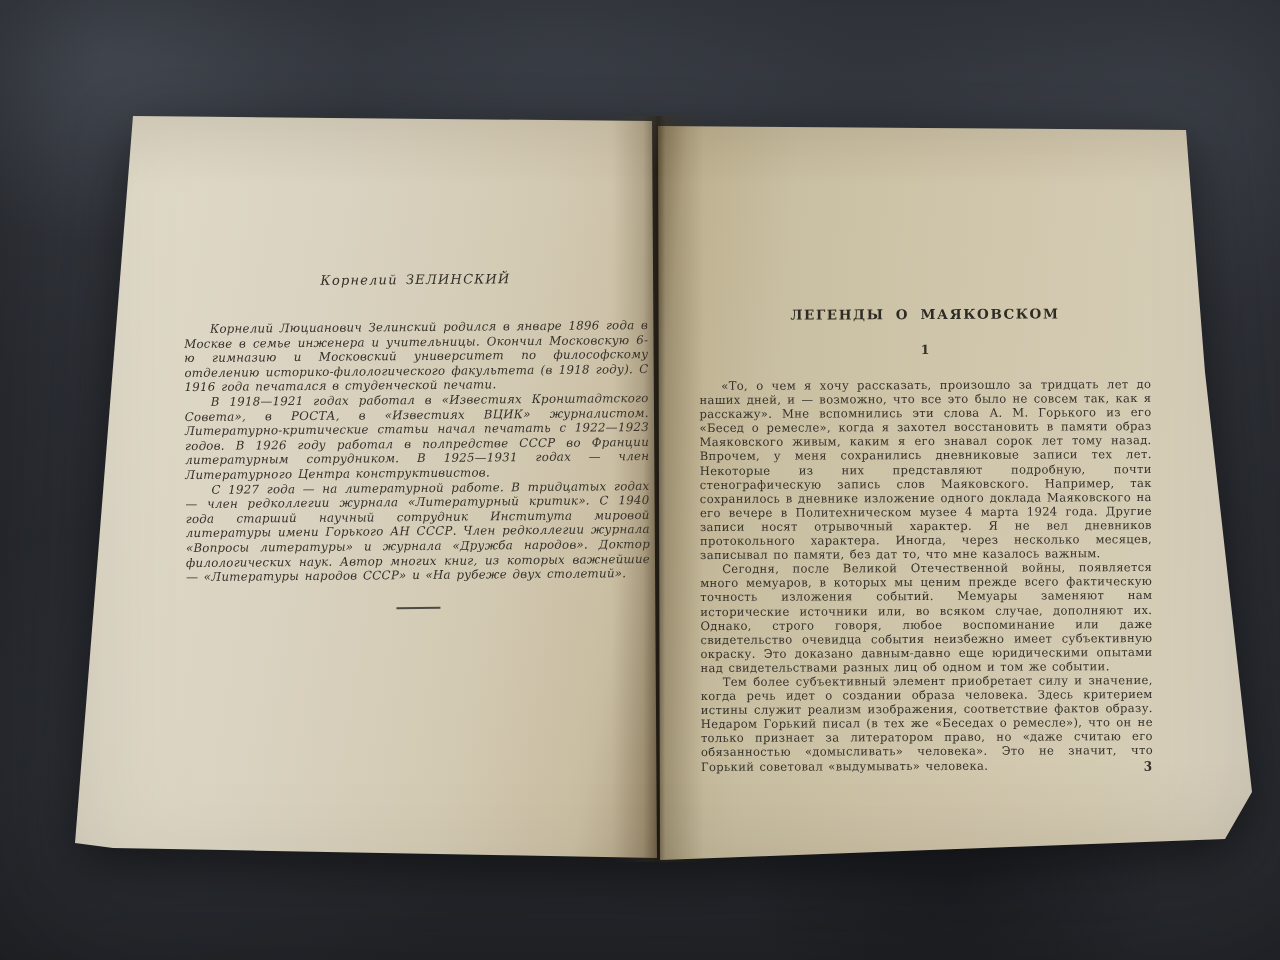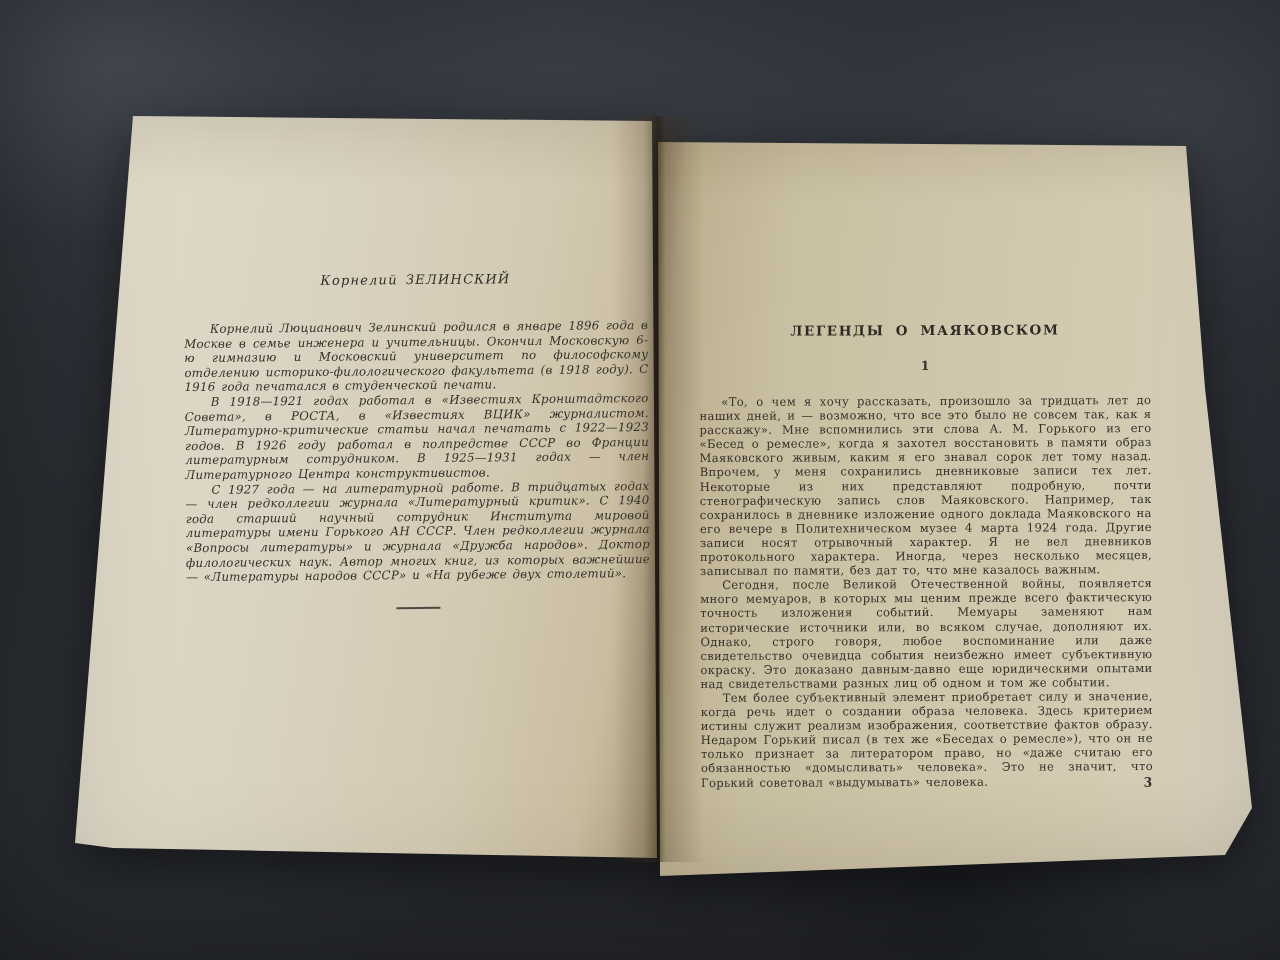--- a/index.html
+++ b/index.html
@@ -28,21 +28,21 @@
   .book{position:absolute;inset:0;filter:drop-shadow(0 16px 26px rgba(0,0,0,.5));}
   .page{position:absolute;}
   .page-left{
     left:73px;top:112px;width:585px;height:748px;
     clip-path:polygon(60px 4px,579px 9px,584px 746px,40px 736px,2px 731px);
     background:
       linear-gradient(180deg, rgba(120,100,70,.10) 0%, rgba(120,100,70,0) 10%),
       linear-gradient(100deg,#e1dbca 0%,#dad3c1 38%,#d3cab3 68%,#c9bda1 88%,#ab9c7e 99%);
   }
   .page-right{
-    left:655px;top:136px;width:601px;height:744px;
+    left:655px;top:120px;width:601px;height:744px;
     clip-path:polygon(3px 6px,531px 10px,550px 252px,597px 672px,570px 719px,5px 740px);
     background:
       linear-gradient(180deg, rgba(110,92,62,.12) 0%, rgba(110,92,62,0) 9%, rgba(110,92,62,0) 86%, rgba(110,92,62,.08) 100%),
       linear-gradient(95deg,#9d8e6b 0%,#bdb08f 5%,#c9bfa2 22%,#cfc5aa 45%,#d4cbb3 75%,#d9d1c0 100%);
   }
   .gutter{
     position:absolute;left:612px;top:116px;width:92px;height:746px;pointer-events:none;
     background:linear-gradient(90deg, rgba(70,55,30,0) 0%, rgba(80,62,34,.22) 34%,
        rgba(55,42,20,.45) 46%, rgba(40,30,14,.55) 50%, rgba(70,55,30,.28) 58%, rgba(80,62,34,0) 100%);
   }

